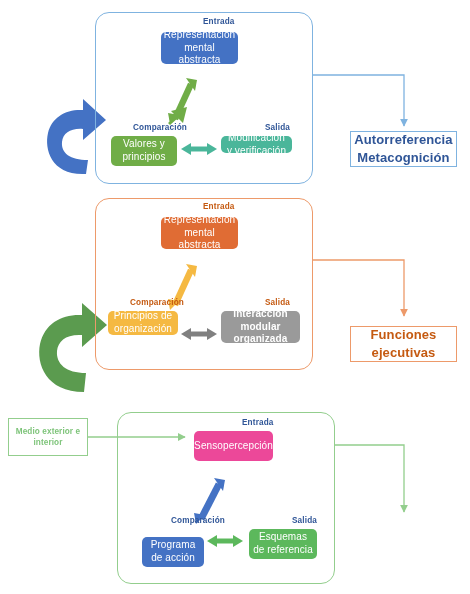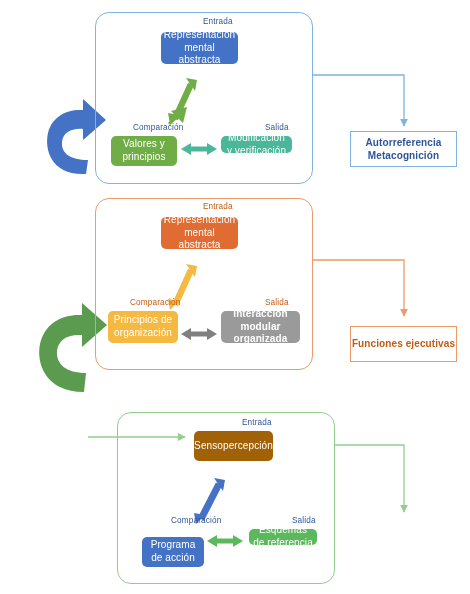--- a/index.html
+++ b/index.html
@@ -50,37 +50,37 @@
     line-height: 1.28;
     padding: 2px 4px;
     letter-spacing: .1px;
   }
   .node span { display: block; }
 
   
   .caption {
     position: absolute;
     font-size: 8.2px;
-    font-weight: normal;
+    font-weight: bold;
     letter-spacing: .15px;
     white-space: nowrap;
     padding-left: 20px;
   }
   .cap-blue   { color: #2f5597; }
   .cap-orange { color: #c55a11; }
 
   
   .outcome {
     position: absolute;
     box-sizing: border-box;
     display: flex;
     align-items: center;
     justify-content: center;
     text-align: center;
-    font-size: 10px;
+    font-size: 13px;
     font-weight: bold;
     line-height: 1.35;
     background: #ffffff;
     letter-spacing: .1px;
   }
   .outcome-blue   { border: 1.3px solid #7fb3e0; color: #2f5597; }
   .outcome-orange { border: 1.3px solid #ed9a6a; color: #c55a11; }
   .outcome-green  { border: 1.3px solid #93ce8d; color: #4f9e49; }
 
   
@@ -233,21 +233,21 @@
 
   <div class="node" style="left:161px; top:217px; width:77px; height:32px; background:#e06c34;">
     <div>
       <span>Representación</span>
       <span>mental abstracta</span>
     </div>
   </div>
 
   <div class="caption cap-orange" style="left:110px; top:298px;">Comparación</div>
 
-  <div class="node" style="left:108px; top:311px; width:70px; height:32px; background:#f5b942;">
+  <div class="node" style="left:108px; top:311px; width:70px; height:24px; background:#f5b942;">
     <div>
       <span>Principios de</span>
       <span>organización</span>
     </div>
   </div>
 
   <div class="caption cap-orange" style="left:245px; top:298px;">Salida</div>
 
   <div class="node" style="left:221px; top:311px; width:79px; height:32px; background:#9a9a9a; font-size:10px;font-weight:bold;">
     <div>
@@ -256,43 +256,49 @@
     </div>
   </div>
 
   <div class="outcome outcome-orange" style="left:350px; top:326px; width:107px; height:36px;">
     <div>
       <span>Funciones</span>
       <span>ejecutivas</span>
     </div>
   </div>
 
+  <div class="source" style="left:8px; top:418px; width:80px; height:38px;">
+    <div>
+      <span>Medio exterior</span>
+      <span>e interior</span>
+    </div>
+  </div>
 
   <div class="panel panel-3"></div>
 
   <div class="caption cap-blue" style="left:222px; top:418px;">Entrada</div>
 
-  <div class="node" style="left:194px; top:431px; width:79px; height:30px; background:#a16207;">
+  <div class="node" style="left:194px; top:431px; width:79px; height:30px; background:#ec4899;">
     <div>
       <span>Sensopercepción</span>
     </div>
   </div>
 
   <div class="caption cap-blue" style="left:151px; top:516px;">Comparación</div>
 
   <div class="node" style="left:142px; top:529px; width:62px; height:30px; background:#4472c4;margin-top:8px;">
     <div>
       <span>Programa</span>
       <span>de acción</span>
     </div>
   </div>
 
   <div class="caption cap-blue" style="left:272px; top:516px;">Salida</div>
 
-  <div class="node" style="left:249px; top:529px; width:68px; height:16px; background:#5cb85c;">
+  <div class="node" style="left:249px; top:529px; width:68px; height:30px; background:#5cb85c;">
     <div>
       <span>Esquemas</span>
       <span>de referencia</span>
     </div>
   </div>
 
 
 </div>
 
 </body></html>

